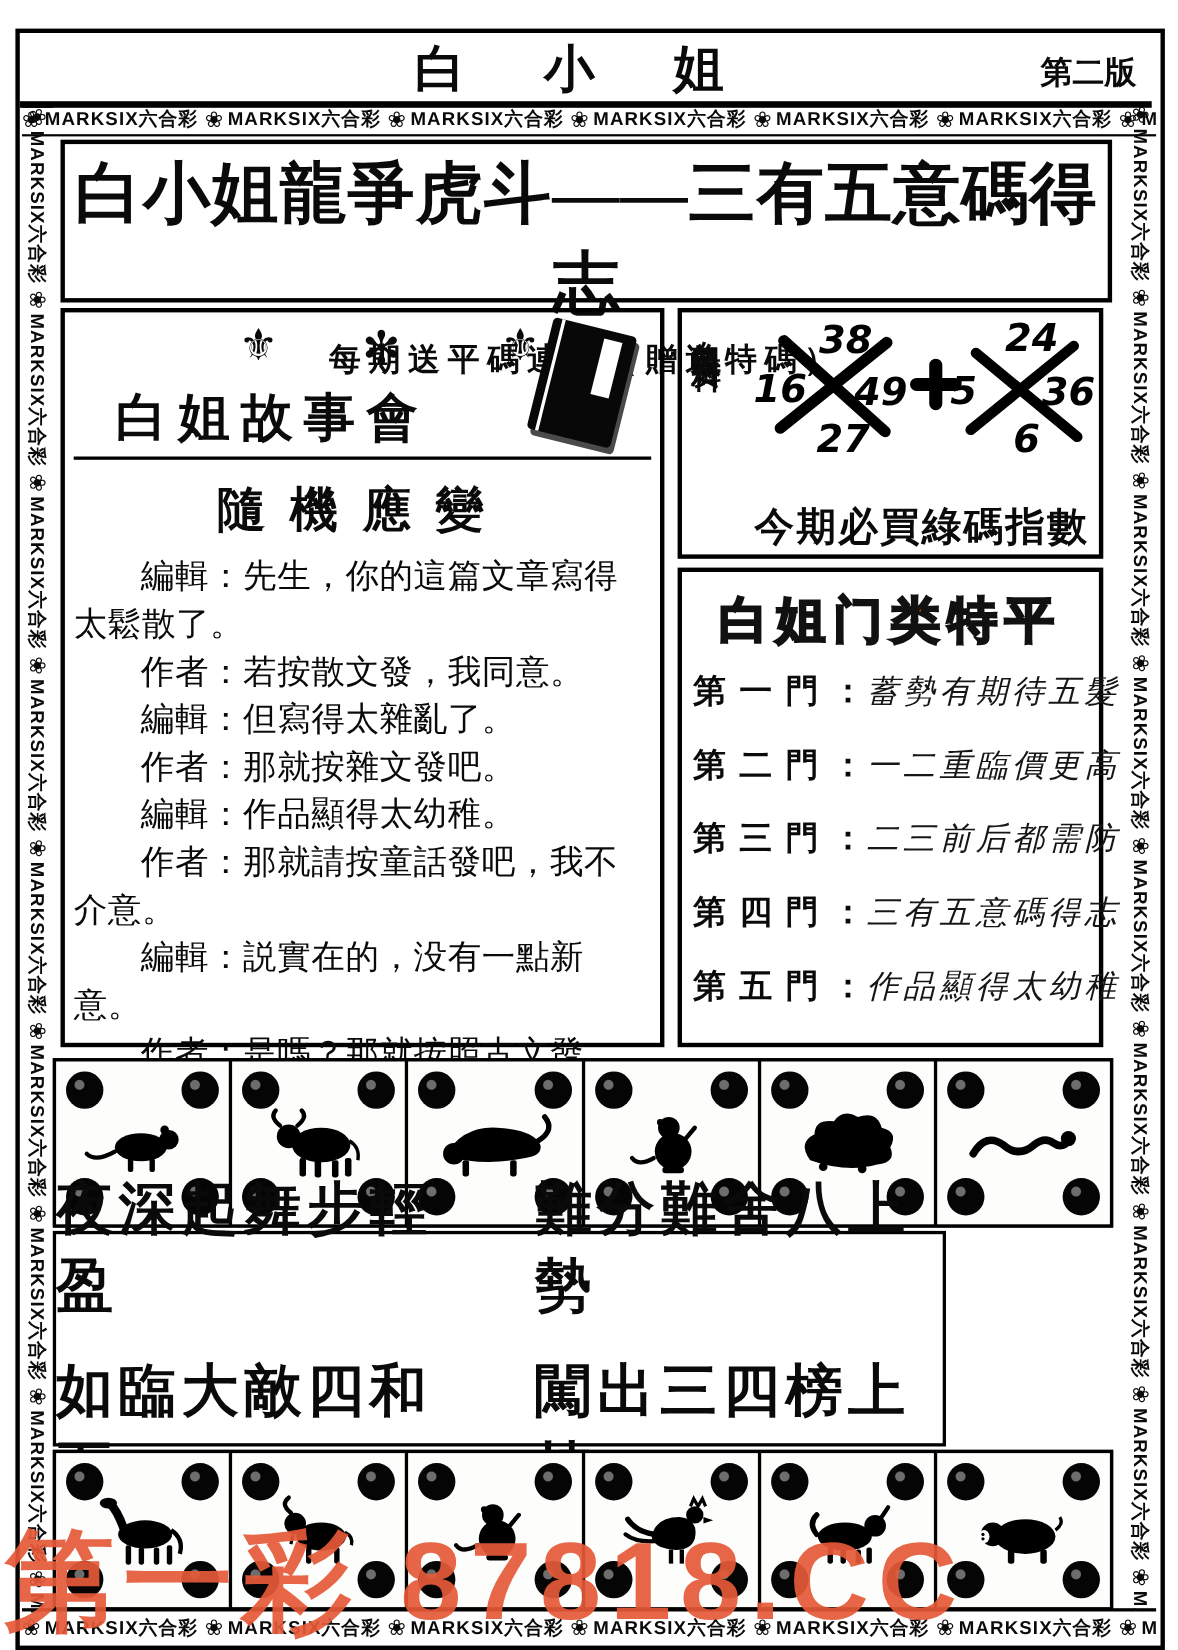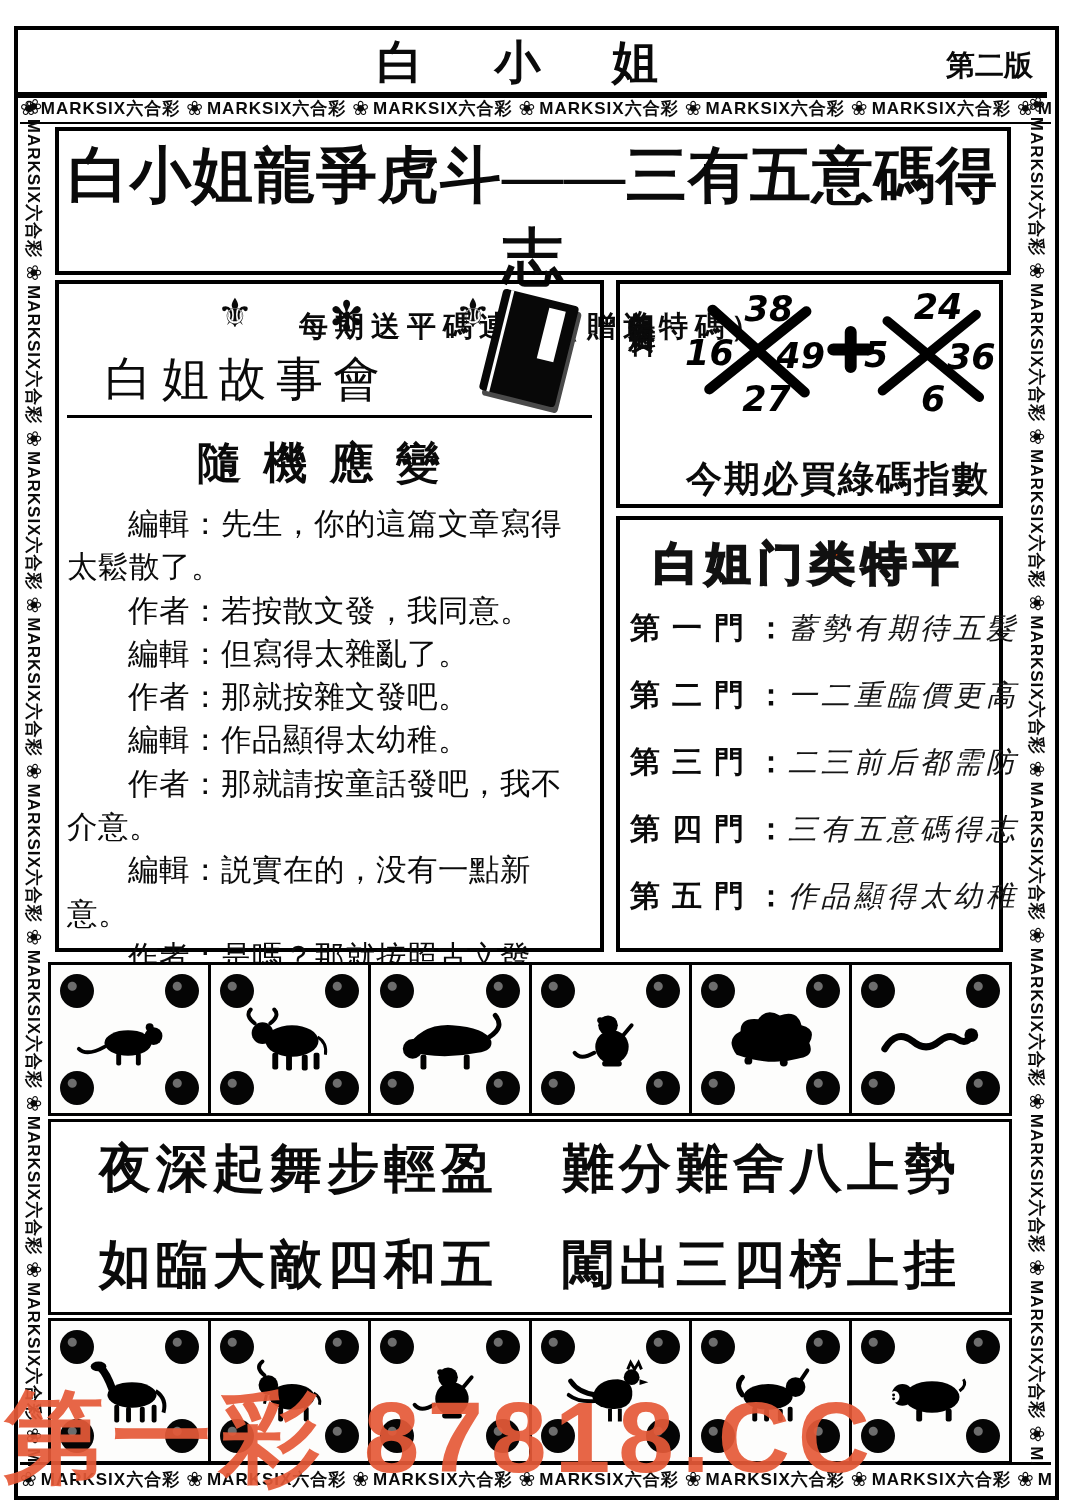--- a/index.html
+++ b/index.html
@@ -28,21 +28,21 @@
   .headline-main{margin-top:4px;font-size:61px;font-weight:bold;letter-spacing:1px;}
   .headline-sub{margin-top:8px;font-size:29px;font-weight:bold;letter-spacing:7px;
     font-family:"Liberation Sans","DejaVu Sans",sans-serif;}
   
   .story-box{left:55px;top:280px;width:549px;height:672px;border:4px solid #000;padding:6px 8px 0 8px;box-sizing:border-box;}
   .story-icons{position:relative;height:58px;}
   .tulip{position:absolute;top:0;font-size:40px;}
   .tulip1{left:150px;} .tulip2{left:388px;}
   .sprig{position:absolute;left:262px;top:2px;font-size:42px;}
   .story-head-row{border-bottom:3px solid #000;padding-bottom:4px;position:relative;}
-  .story-header{font-size:47px;font-weight:normal;letter-spacing:10px;padding-left:38px;text-align:right;}
+  .story-header{font-size:47px;font-weight:bold;letter-spacing:10px;padding-left:38px;text-align:right;}
   .book{position:absolute;right:24px;top:-52px;width:78px;height:104px;background:#080808;
     border-radius:4px;transform:rotate(14deg);box-shadow:4px 5px 0 #4a4a4a;}
   .book::before{content:"";position:absolute;left:8px;top:0;bottom:0;width:3px;background:#fff;}
   .book::after{content:"";position:absolute;right:12px;top:8px;width:17px;height:52px;background:#fff;}
   .story-title{text-align:center;font-size:44px;font-weight:bold;letter-spacing:22px;margin:16px 0 10px 0;}
   .story-text p{margin:0;font-size:30.5px;line-height:1.42;text-indent:2em;letter-spacing:0.5px;}
   
   .numbers-box{left:616px;top:280px;width:387px;height:228px;border:4px solid #000;display:flex;box-sizing:border-box;}
   .side-label{writing-mode:vertical-rl;text-orientation:upright;font-size:27px;font-weight:900;
     letter-spacing:4px;padding:4px 2px 0 4px;font-family:"Liberation Sans","DejaVu Sans",sans-serif;}
@@ -62,21 +62,21 @@
   .strip{border:3px solid #000;display:flex;background:#000;gap:3px;box-sizing:border-box;}
   .strip-top{left:48px;top:962px;width:964px;height:154px;}
   .strip-bottom{left:48px;top:1318px;width:964px;height:146px;}
   .zcell{flex:1;background:#fdfdfc;position:relative;}
   .coin{position:absolute;width:34px;height:34px;border-radius:50%;
     background:radial-gradient(circle at 36% 36%, #6d6d6d 0 4px, #050505 5px);}
   .coin.tl{left:9px;top:9px;} .coin.tr{right:9px;top:9px;}
   .coin.bl{left:9px;bottom:8px;} .coin.br{right:9px;bottom:8px;}
   .zcell svg{position:absolute;left:50%;top:50%;width:118px;height:74px;transform:translate(-50%,-50%);}
   
-  .poem-box{left:48px;top:1119px;width:964px;height:196px;border:3px solid #000;box-sizing:border-box;
+  .poem-box{left:48px;top:1119px;width:812px;height:196px;border:3px solid #000;box-sizing:border-box;
     display:flex;flex-direction:column;justify-content:center;gap:26px;}
   .poem-line{display:flex;justify-content:center;gap:64px;font-size:52px;font-weight:bold;letter-spacing:5px;}
   
   .watermark{left:4px;top:1372px;width:1071px;font-size:100px;font-weight:bold;white-space:nowrap;
     letter-spacing:8px;z-index:50;font-family:"Liberation Sans","DejaVu Sans",sans-serif;opacity:0.92;}
 </style>
 </head>
 <body>
 
 <div class="abs frame"></div>

